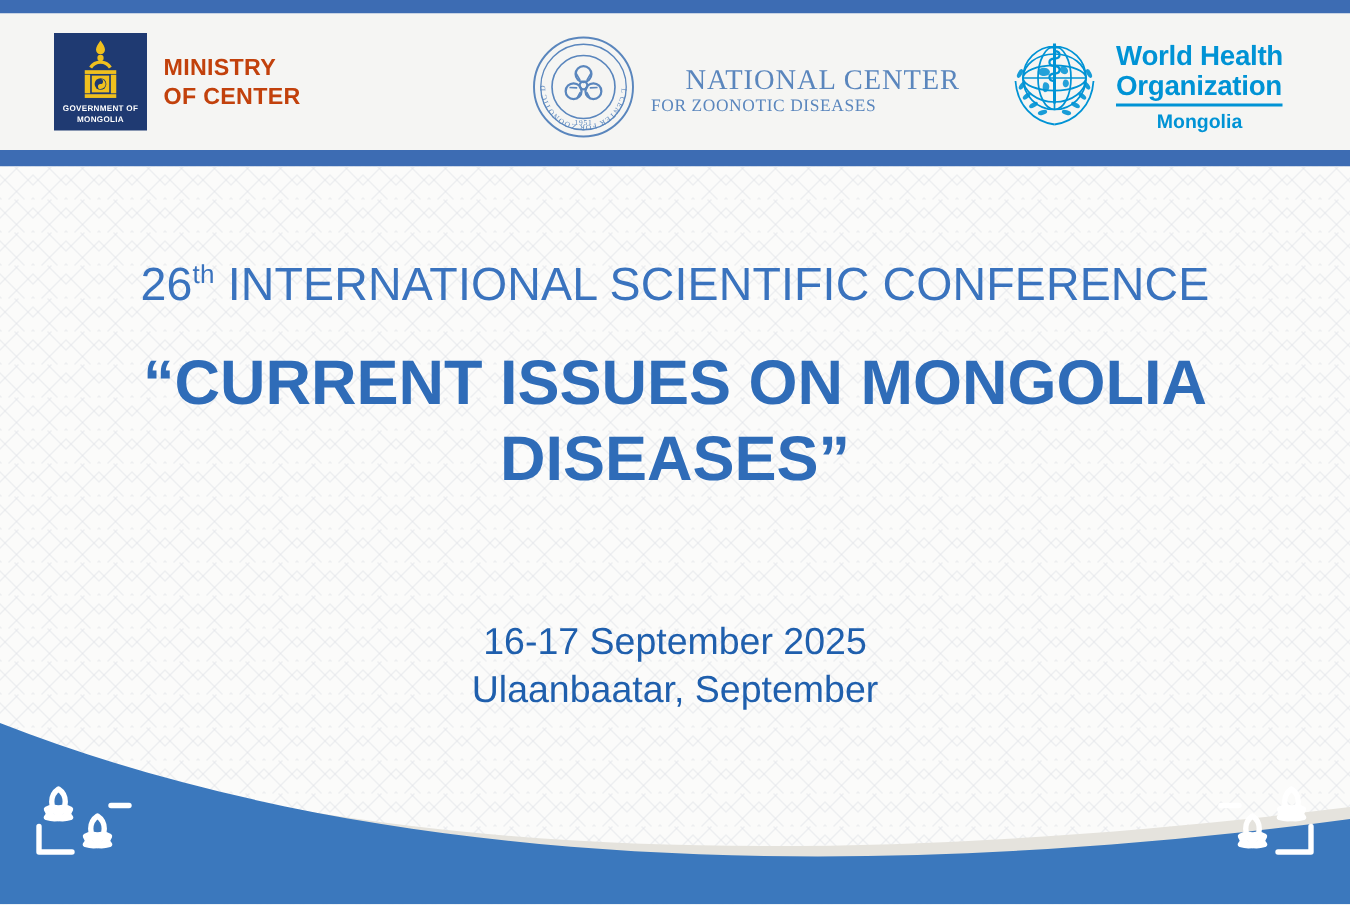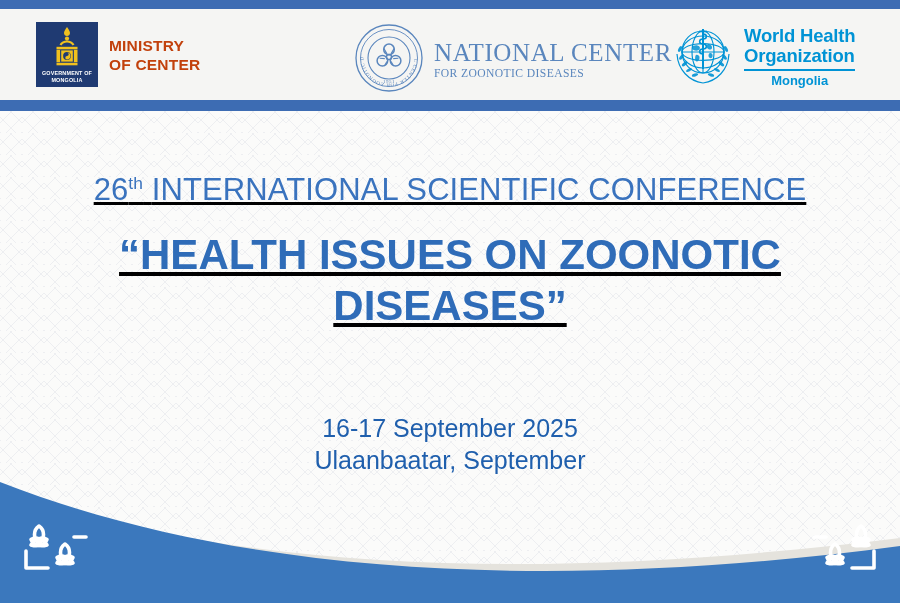--- a/index.html
+++ b/index.html
@@ -78,22 +78,23 @@
     display: flex;
     align-items: center;
   }
   .nczd-text {
     margin-left: 6px;
     color: #5a86bd;
     font-family: "Liberation Serif", serif;
     line-height: 1.05;
   }
   .nczd-title {
-    font-size: 25px;
+    font-size: 19px;
     letter-spacing: 0.6px;
+    margin-left: 23px;
   }
   .nczd-sub {
     font-size: 11.6px;
     letter-spacing: 0.4px;
     margin-top: 1px;
   }
 
   
   .who-logo {
     position: absolute;
@@ -136,21 +137,20 @@
         rgba(226,228,233,0.55) 0 1px, rgba(0,0,0,0) 1px 11px);
     background-size: 22px 22px, 22px 22px;
   }
 
   
   .title-block {
     position: absolute;
     left: 0; top: 172px;
     width: 900px;
     text-align: center;
-    text-decoration: underline;
   }
   .conf-line {
     color: #3a73be;
     font-size: 31px;
     font-weight: 500;
     letter-spacing: 0.1px;
     white-space: nowrap;
   }
   .conf-line sup {
     font-size: 0.56em;
@@ -330,21 +330,21 @@
 
   <div class="header-divider"></div>
 
   <div class="body-area"></div>
 
   <div class="title-block">
     <div class="conf-line">
       <span>26</span><sup>th</sup>
       <span>INTERNATIONAL SCIENTIFIC CONFERENCE</span>
     </div>
-    <div class="main-title">“HEALTH ISSUES ON ZOONOTIC DISEASES”</div>
+    <div class="main-title">“CURRENT ISSUES ON MONGOLIA DISEASES”</div>
   </div>
 
   <div class="meta-block">
     <div>16-17 September 2025</div>
     <div>Ulaanbaatar, September</div>
   </div>
 
   <div class="waves">
     <svg width="900" height="135" viewBox="0 0 900 135" aria-hidden="true">
 

